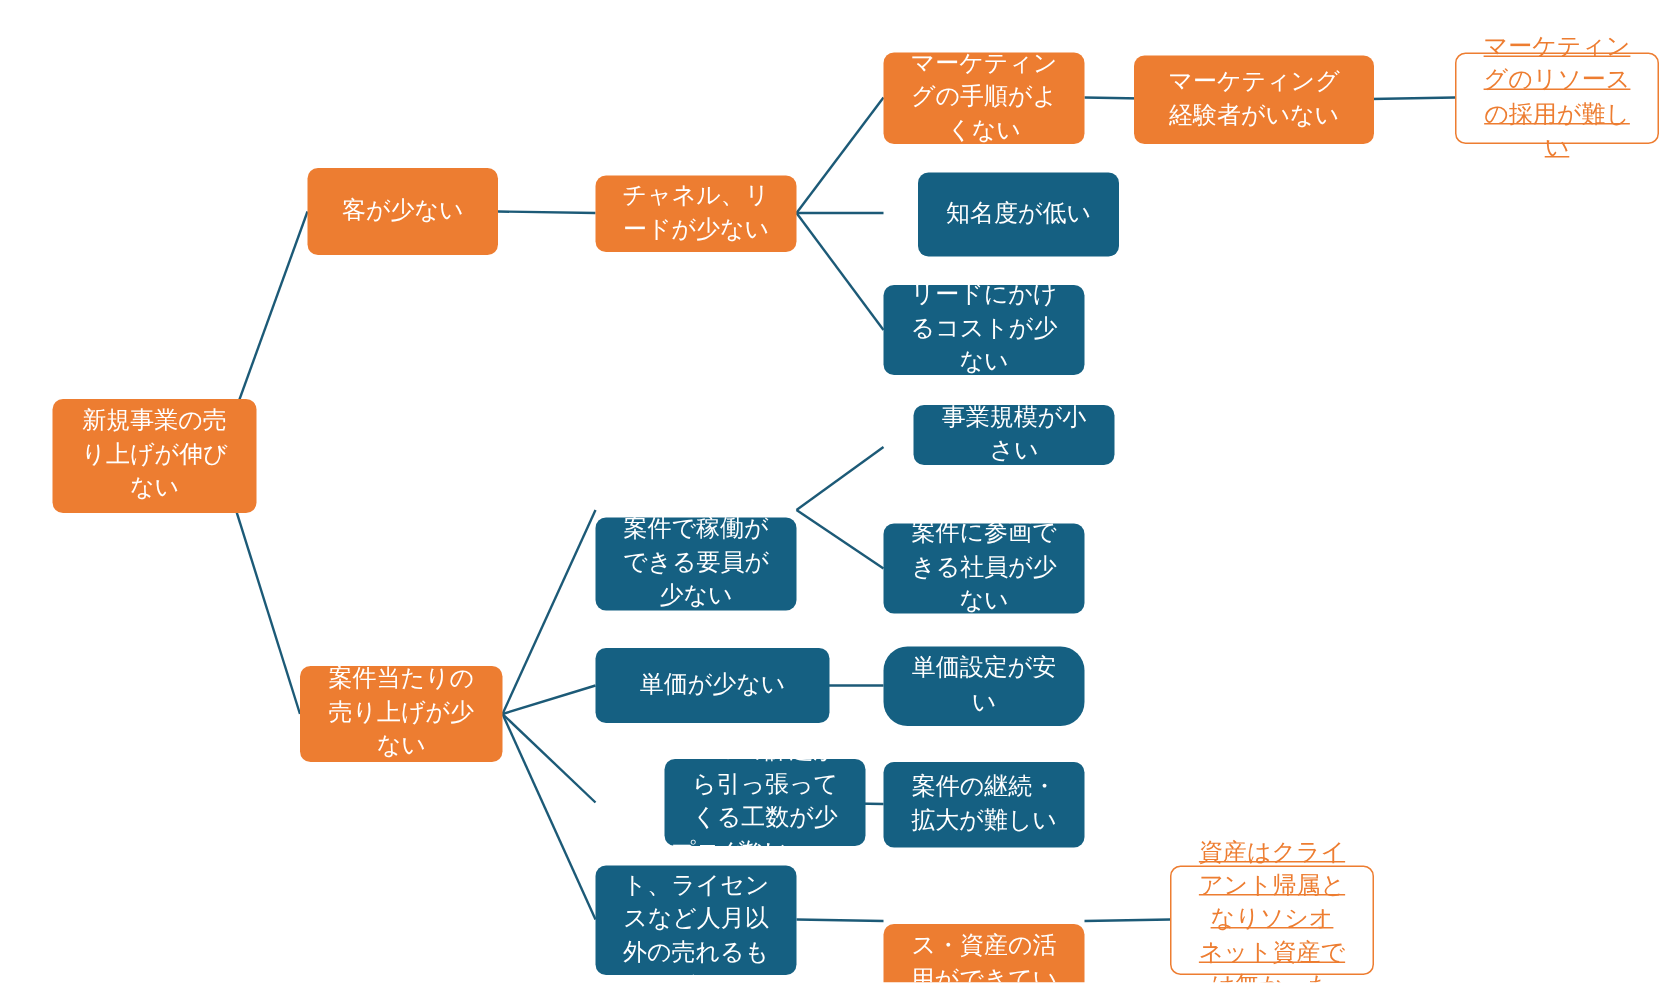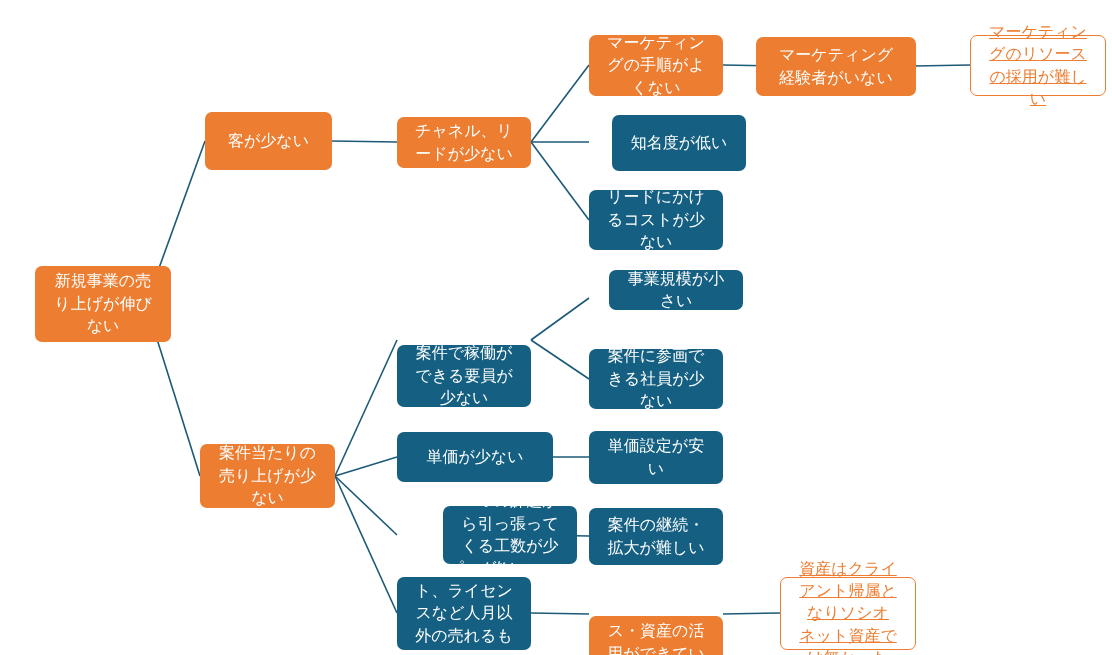--- a/index.html
+++ b/index.html
@@ -95,21 +95,21 @@
   <div class="node teal" style="left:397px; top:309px; width:134px; height:62px;margin-top:36px;">案件で稼働ができる要員が少ない</div>
 
   <div class="node teal" style="left:609px; top:270px; width:134px; height:40px;">事業規模が小さい</div>
 
   <div class="node teal" style="left:589px; top:349px; width:134px; height:60px;">案件に参画できる社員が少ない</div>
 
   <div class="node orange" style="left:200px; top:444px; width:135px; height:64px;">案件当たりの売り上げが少ない</div>
 
   <div class="node teal" style="left:397px; top:432px; width:156px; height:50px;">単価が少ない</div>
 
-  <div class="node teal" style="left:589px; top:431px; width:134px; height:53px;">単価設定が安い</div>
+  <div class="node teal" style="left:589px; top:431px; width:134px; height:53px;border-radius:16px;">単価設定が安い</div>
 
   <div class="node teal" style="left:397px; top:506px; width:134px; height:58px;margin-left:46px;">１つの課題から引っ張ってくる工数が少ない</div>
 
   <div class="node teal" style="left:589px; top:508px; width:134px; height:57px;">案件の継続・拡大が難しい</div>
 
   <div class="node teal" style="left:397px; top:577px; width:134px; height:73px;">自社プロダクト、ライセンスなど人月以外の売れるものがない</div>
 
   <div class="node orange" style="left:589px; top:616px; width:134px; height:53px;">既存のサービス・資産の活用ができていない</div>
 
   <div class="node outline" style="left:780px; top:577px; width:136px; height:73px;">資産はクライアント帰属となりソシオネット資産では無かった</div>

